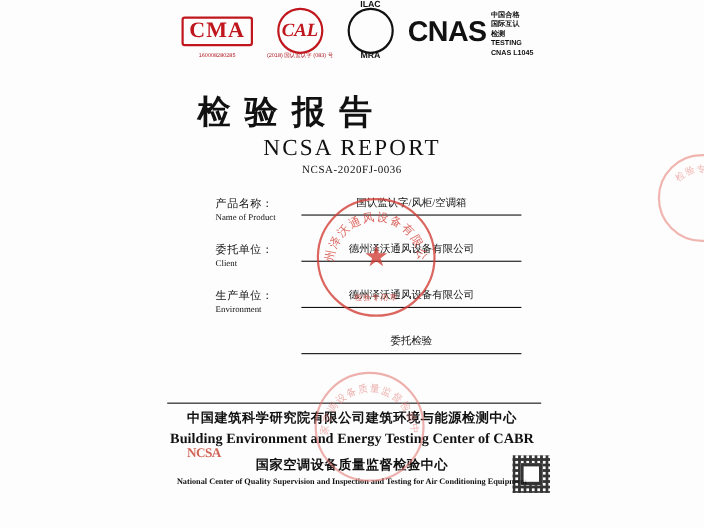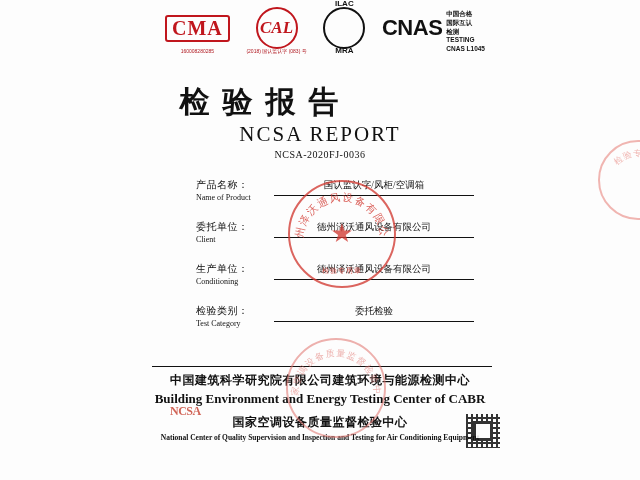--- a/index.html
+++ b/index.html
@@ -89,21 +89,21 @@
     display: flex;
     align-items: center;
     justify-content: center;
     flex-direction: column;
     line-height: 1.1;
     gap: 38px;
   }
   .cnas-logo {
     font-family: "Liberation Sans", sans-serif;
     font-weight: bold;
-    font-size: 22px;
+    font-size: 26px;
     color: #111;
     letter-spacing: -0.5px;
     line-height: 1;
     display: flex;
     align-items: center;
     height: 40px;
   }
   .cnas-block {
     font-family: "Liberation Sans", sans-serif;
     font-size: 6.5px;
@@ -418,30 +418,26 @@
       <div class="field-label">
         <div class="lab-cn">委托单位：</div>
         <div class="lab-en">Client</div>
       </div>
       <div class="field-value">德州泽沃通风设备有限公司</div>
     </div>
 
     <div class="field-row">
       <div class="field-label">
         <div class="lab-cn">生产单位：</div>
-        <div class="lab-en">Conditioning</div>
+        <div class="lab-en">Environment</div>
       </div>
       <div class="field-value">德州泽沃通风设备有限公司</div>
     </div>
 
     <div class="field-row">
-      <div class="field-label">
-        <div class="lab-cn">检验类别：</div>
-        <div class="lab-en">Test Category</div>
-      </div>
       <div class="field-value">委托检验</div>
     </div>
 
   </div>
 
   <div class="seal-main">
     <svg class="seal-arc" viewBox="0 0 104 104">
       <defs>
         <path id="arcTop" d="M 13,58 A 39,39 0 0 1 91,58" fill="none"></path>
       </defs>

